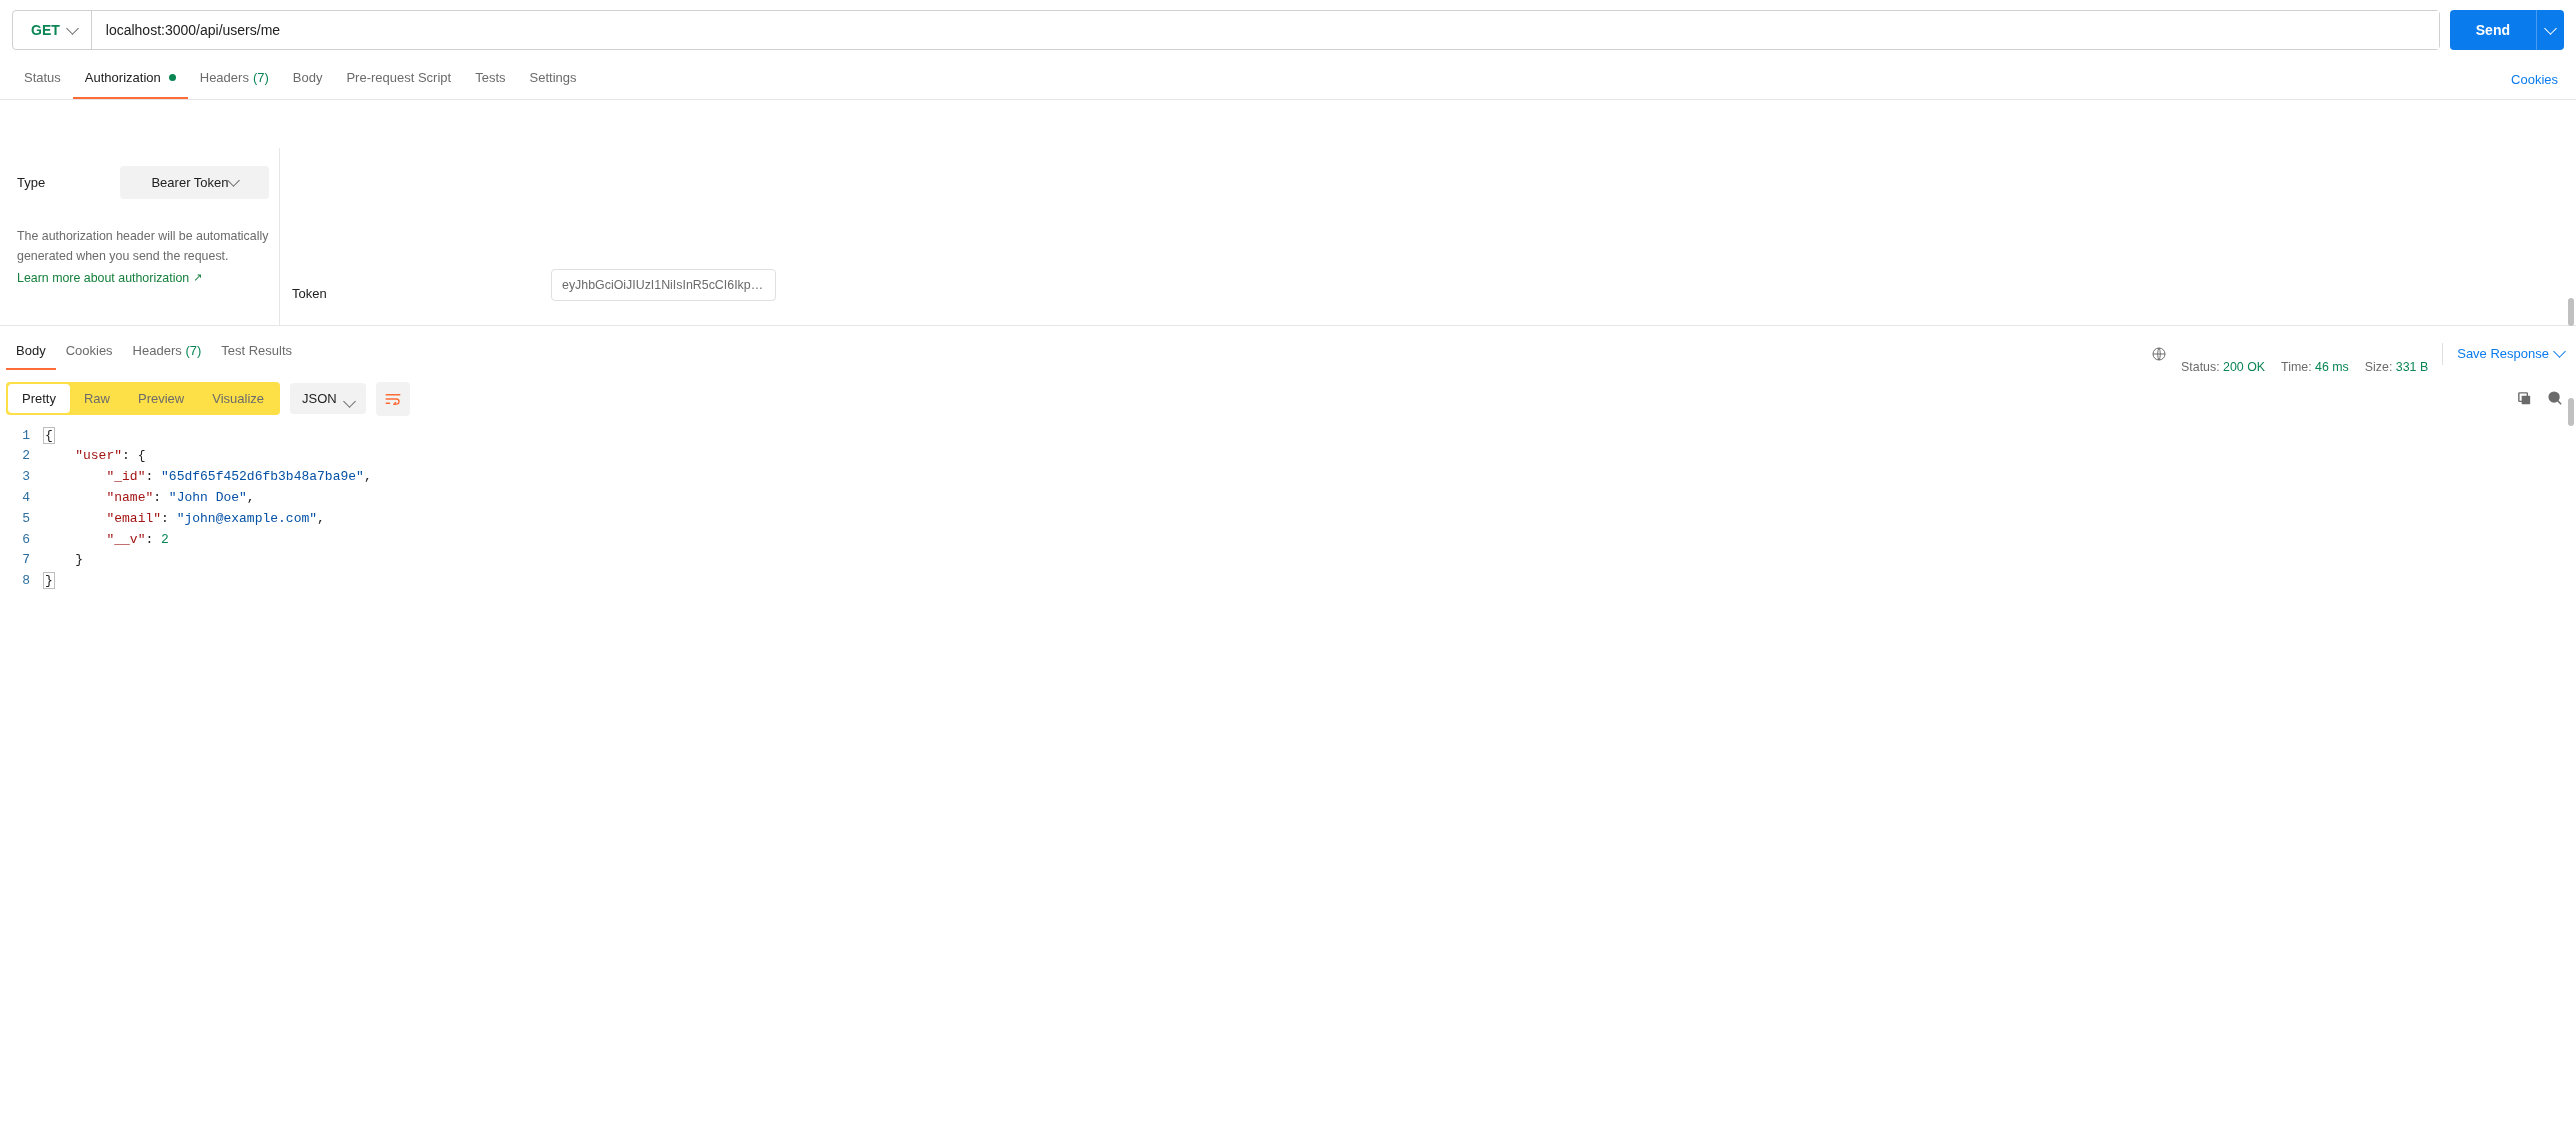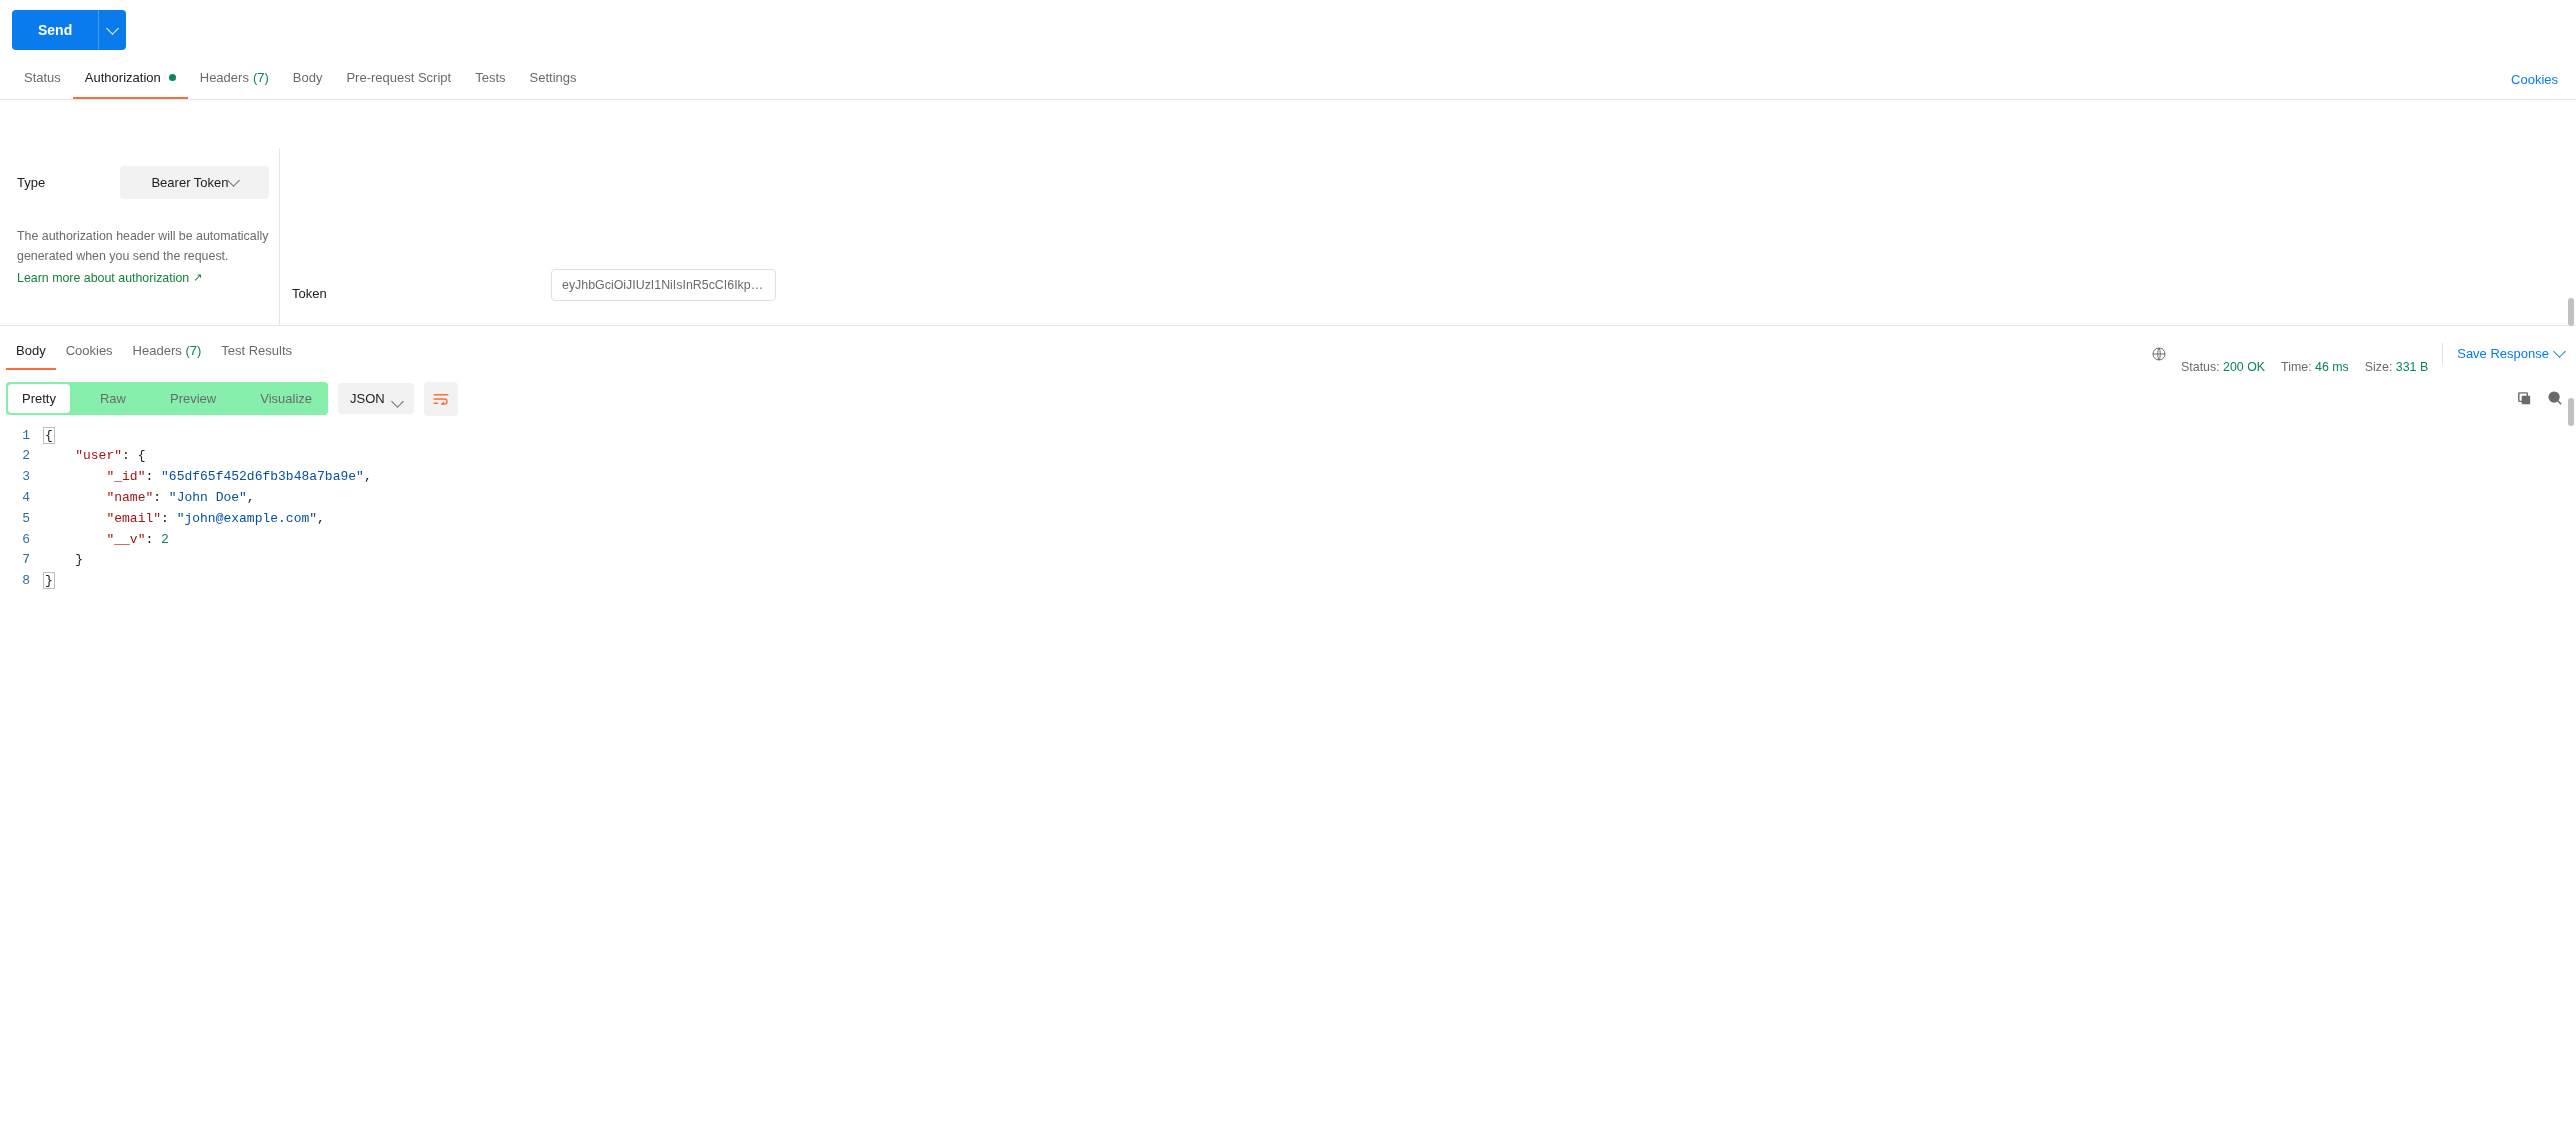--- a/index.html
+++ b/index.html
@@ -45,21 +45,21 @@
 .resp-tab.active { color: #212121; font-weight: 500; border-bottom-color: #ff6c37; }
 .resp-tabs .spacer { flex: 1; }
 .globe-icon { width: 16px; height: 16px; margin-right: 14px; cursor: pointer; }
 .status-group { display: flex; align-items: center; gap: 16px; font-size: 12.4px; color: #6b6b6b; margin-top: 26px; }
 .status-group .ok { color: #0a8554; }
 .divider-v { width: 1px; height: 22px; background: #e0e0e0; margin: 0 14px; }
 .save-resp { color: #097bed; font-size: 13px; cursor: pointer; display: flex; align-items: center; gap: 6px; }
 
 
 .resp-toolbar { display: flex; align-items: center; padding: 8px 12px 8px 6px; gap: 10px; }
-.view-tabs { display: flex; background: #86efac; border-radius: 4px; padding: 2px; gap: 16px; }
+.view-tabs { display: flex; background: #fde047; border-radius: 4px; padding: 2px; }
 .view-tab { padding: 7px 14px; font-size: 13px; color: #6b6b6b; cursor: pointer; border-radius: 4px; }
 .view-tab.active { background: #fff; color: #212121; }
 .fmt-dd { display: flex; align-items: flex-end; gap: 8px; background: #f2f2f2; border-radius: 4px; padding: 8px 12px; font-size: 13px; color: #212121; cursor: pointer; }
 .wrap-btn { background: #f2f2f2; border-radius: 4px; width: 34px; height: 34px; display: flex; align-items: center; justify-content: center; cursor: pointer; }
 .wrap-icon { width: 16px; height: 12px; }
 .resp-toolbar .spacer { flex: 1; }
 .tool-icon { width: 17px; height: 17px; cursor: pointer; fill: #6b6b6b; }
 .tool-icons { display: flex; gap: 14px; align-items: center; }
 
 
@@ -74,20 +74,27 @@
 .tok-punc { color: #212121; }
 .bracket-box { outline: 1px solid #bdbdbd; padding: 0 1px; }
 
 
 .scroll-thumb { position: fixed; right: 2px; width: 6px; height: 28px; background: #c0c0c0; border-radius: 3px; }
 </style>
 </head>
 <body>
 
 <div class="request-bar">
+  <div class="url-group">
+    <div class="method-select">
+      <span class="method-label">GET</span>
+      <span class="chevron-down"></span>
+    </div>
+    <input class="url-input" value="localhost:3000/api/users/me" style="">
+  </div>
   <div class="send-wrap">
     <button class="send-btn">Send</button>
     <button class="send-dd">
       <span class="chevron-down"></span>
     </button>
   </div>
 </div>
 
 <div class="req-tabs">
   <div class="req-tab">Status</div>

